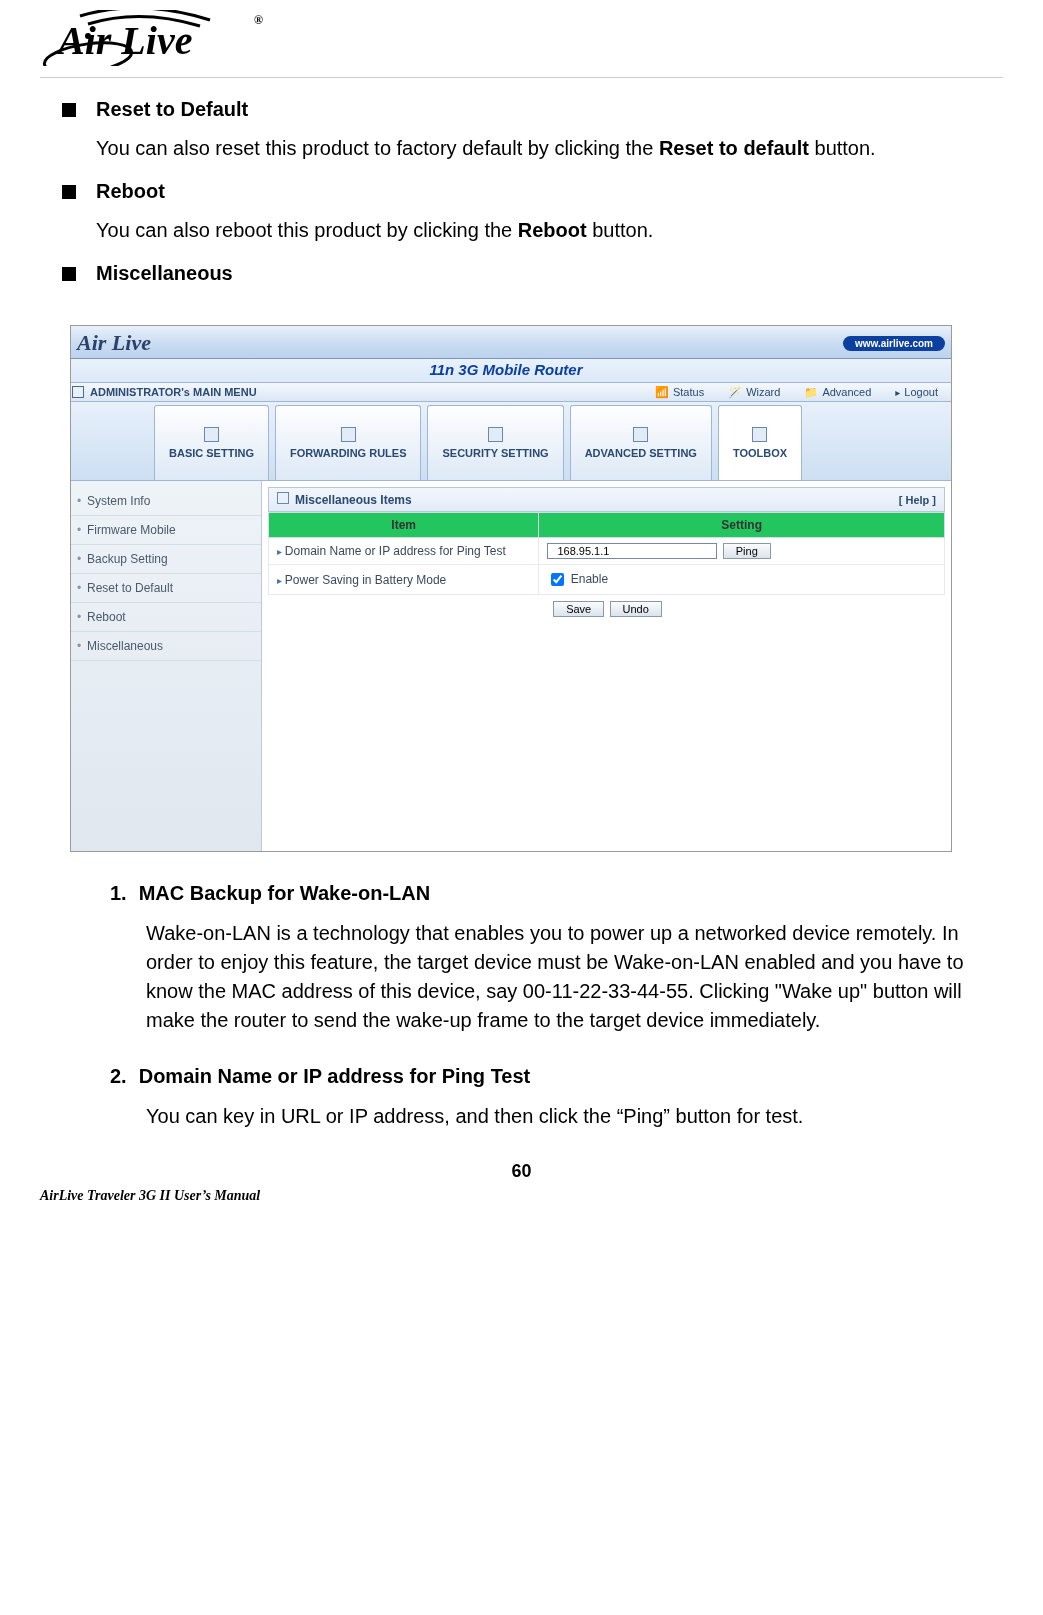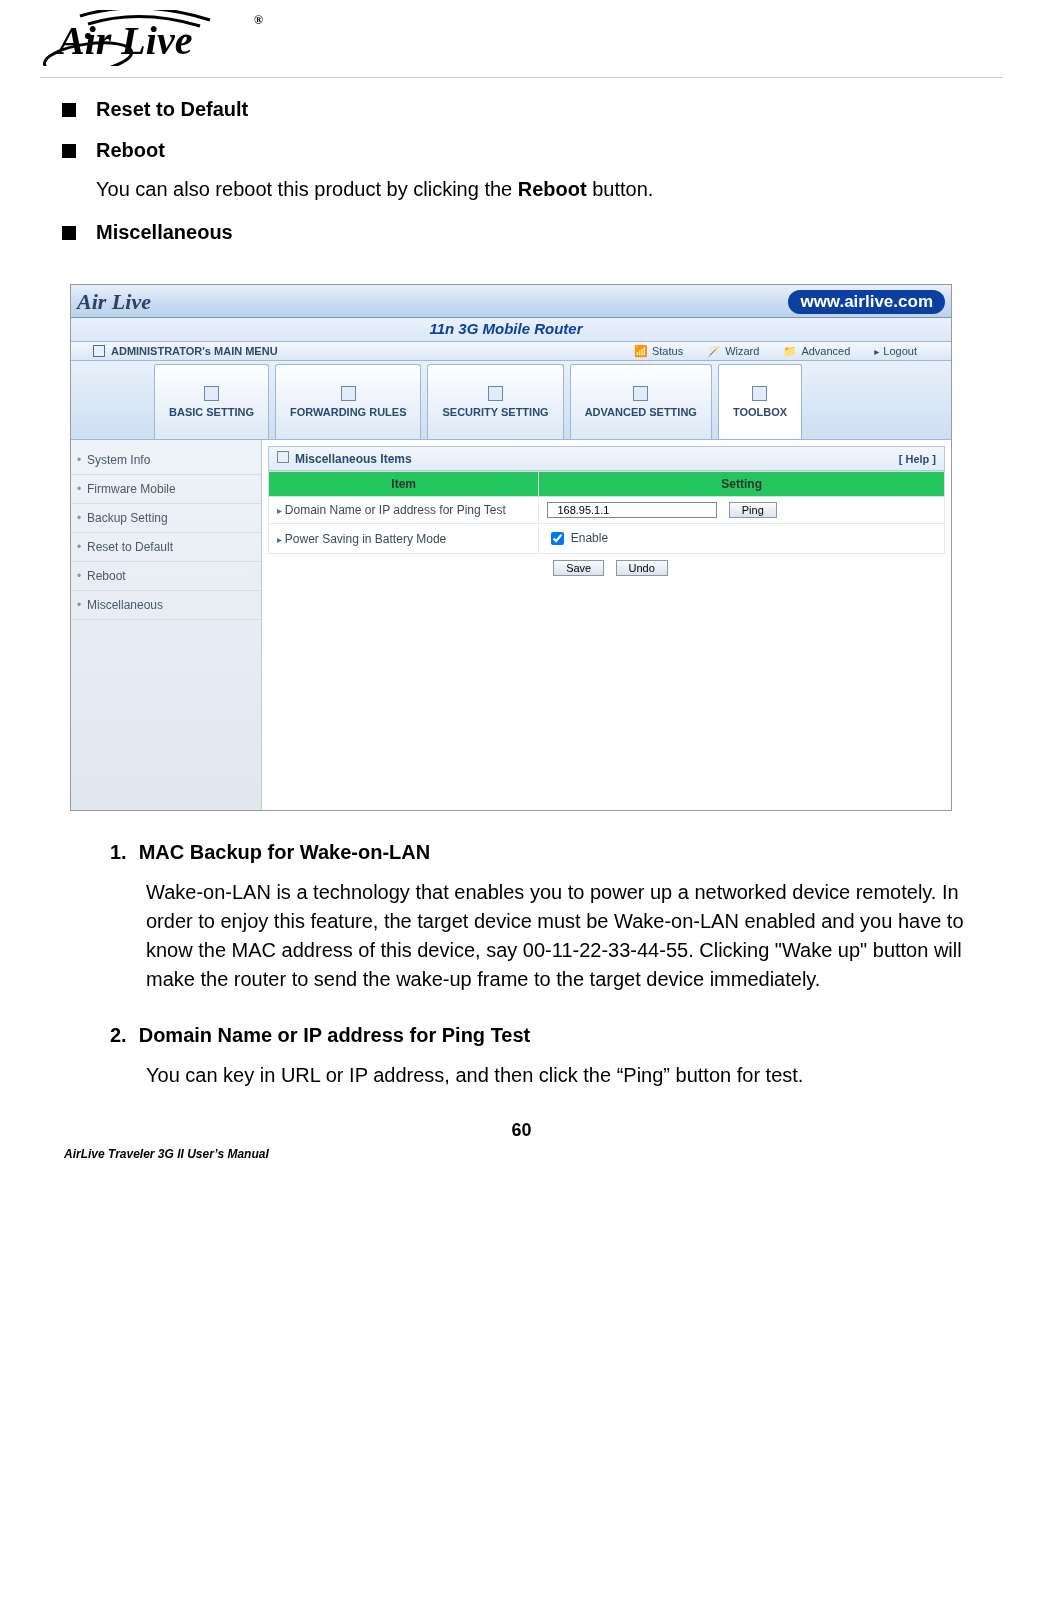--- a/index.html
+++ b/index.html
@@ -71,39 +71,39 @@
     font-style:italic;
     font-weight:bold;
     font-size:22px;
     color:#2a4169;
   }
   .url-pill {
     background:#0b3fa0;
     color:#fff;
     border-radius:12px;
     padding:2px 12px;
-    font-size:17px;
+    font-size:10px;
     font-weight:bold;
   }
   .router-title {
     color:#0b3fa0;
     font-weight:bold;
     font-style:italic;
     font-size:15px;
     text-align:center;
     padding:2px 10px 4px 0;
     background:linear-gradient(#e9f1fb,#dce9f8);
     border-bottom:1px solid #9fb6d4;
   }
   .main-menu {
     background:linear-gradient(#f4f8fd,#dbe7f5);
     border-bottom:1px solid #9fb6d4;
     display:flex;
     align-items:center;
-    padding:3px 22px;
+    padding:3px 1px;
     font-size:11px;
     color:#2a4a73;
     font-weight:bold;
   }
   .main-menu .mm-title { color:#2a4a73; margin-right:auto; }
   .mm-item { margin:0 12px; display:flex; align-items:center; gap:4px; font-weight:normal; color:#2a4a73; cursor:pointer;}
   .mm-arrow { font-size:10px; color:#2a4a73; }
   .mm-icon { width:14px;height:12px;display:inline-block; }
 
   .tab-row {
@@ -194,21 +194,21 @@
     font-size:11px;
     padding:1px 9px;
     border:1px solid #7a8a9a;
   }
   .mini-btn {
     font-size:11px;
     padding:1px 12px;
     background:linear-gradient(#fbfcfe,#dbe3ec);
     border:1px solid #8a98a8;
     cursor:pointer;
-    margin-left:8px;
+    margin-left:2px;
   }
   .chk { vertical-align:middle; }
   .btn-row { text-align:center; padding:6px; }
 
   
   .num-section { margin: 30px 0 0 70px; }
   .num-row { display:flex; align-items:baseline; font-size:20px; font-weight:bold; margin: 14px 0; }
   .num { margin-right:12px; }
   .num-body {
     font-size:20px;
@@ -218,26 +218,25 @@
     max-width: 830px;
   }
 
   .page-number {
     text-align:center;
     font-size:18px;
     font-weight:bold;
     margin-top:30px;
   }
   .footer {
-    font-family:Liberation Sans, sans-serif;
+    font-family:Liberation Serif, serif;
     font-style:italic;
     font-weight:bold;
-    font-size:12px;
+    font-size:14px;
     padding: 6px 0 10px 40px;
-    margin-left: 24px;
   }
 </style>
 </head>
 <body>
 
 <div class="page">
 
   <div class="logo-header">
     <span class="logo-text">
       <svg width="230" height="56" viewBox="0 0 230 56">
@@ -247,20 +246,23 @@
         <circle cx="48" cy="26" r="3" fill="#000"></circle>
         <text x="18" y="44" font-family="Times New Roman" font-style="italic" font-weight="bold" font-size="40" fill="#000">Air Live</text>
         <text x="214" y="14" font-size="12" fill="#000">®</text>
       </svg>
     </span>
   </div>
 
   <div class="bullet-row">
     <span class="square-bullet"></span>
     <span class="bullet-title">Reset to Default</span>
+  </div>
+  <div class="body-text">
+    <span>You can also reset this product to factory default by clicking the </span><b>Reset to default</b><span> button.</span>
   </div>
 
   <div class="bullet-row">
     <span class="square-bullet"></span>
     <span class="bullet-title">Reboot</span>
   </div>
   <div class="body-text">
     <span>You can also reboot this product by clicking the </span><b>Reboot</b><span> button.</span>
   </div>
 

